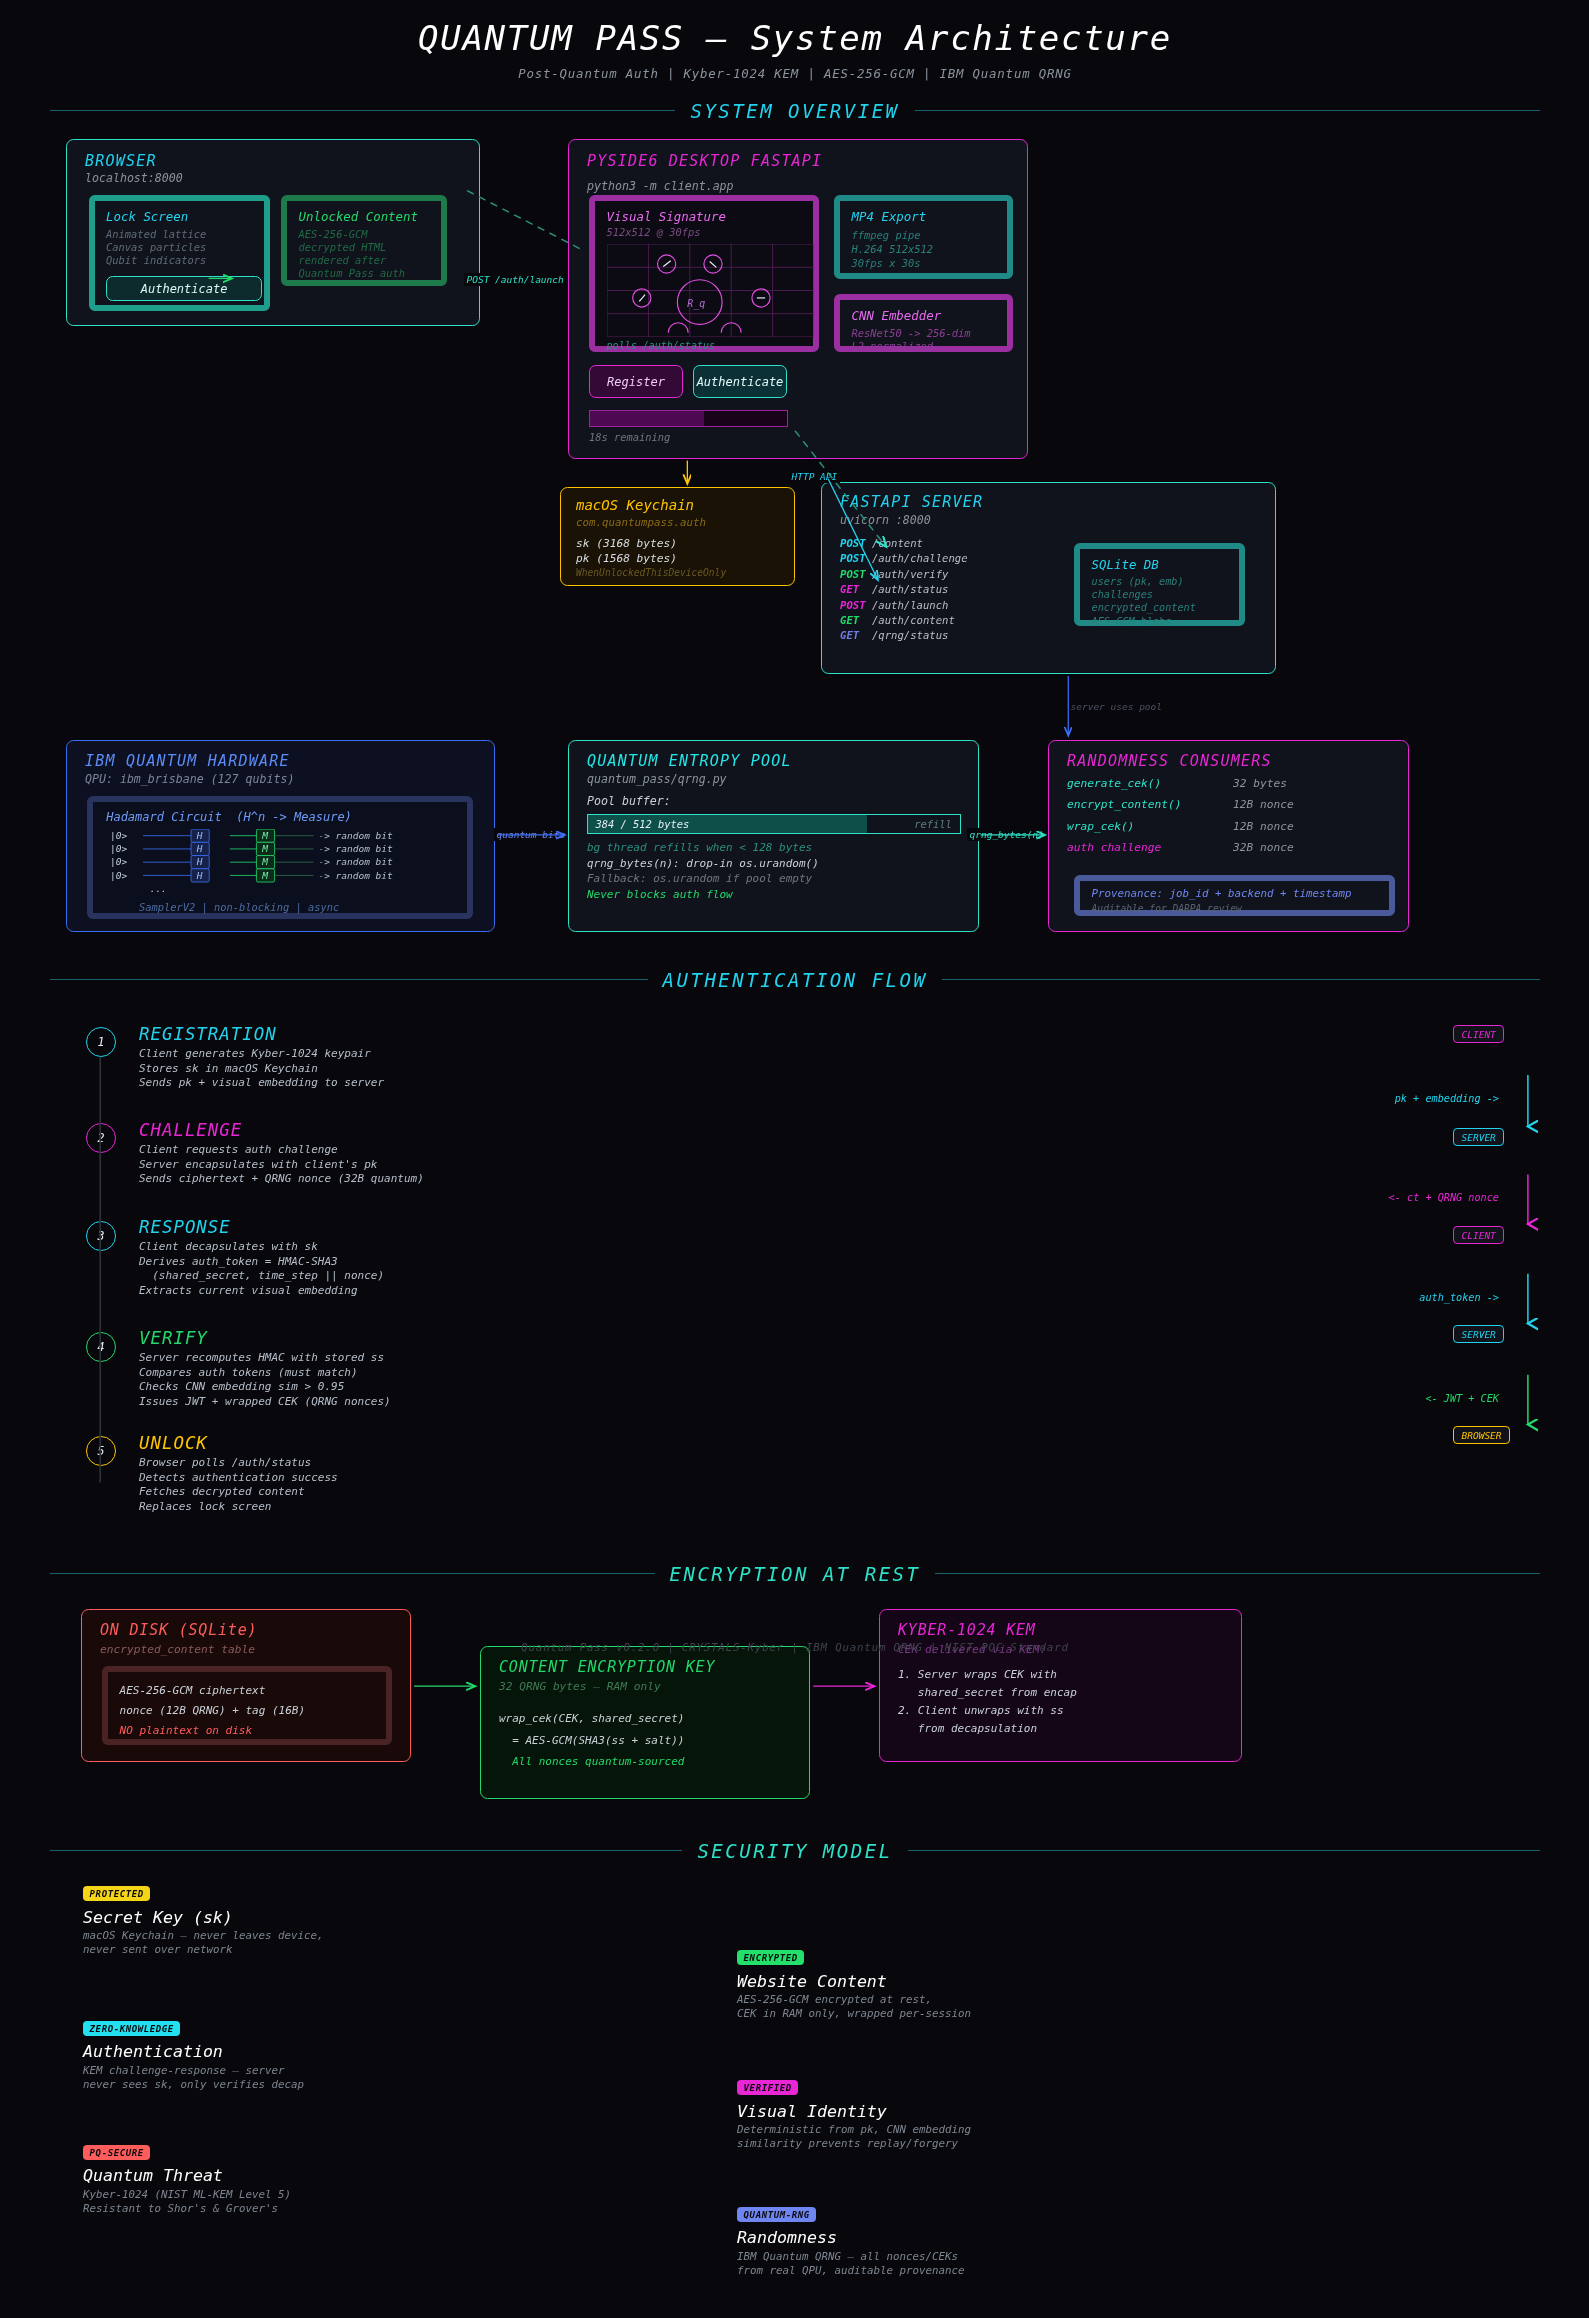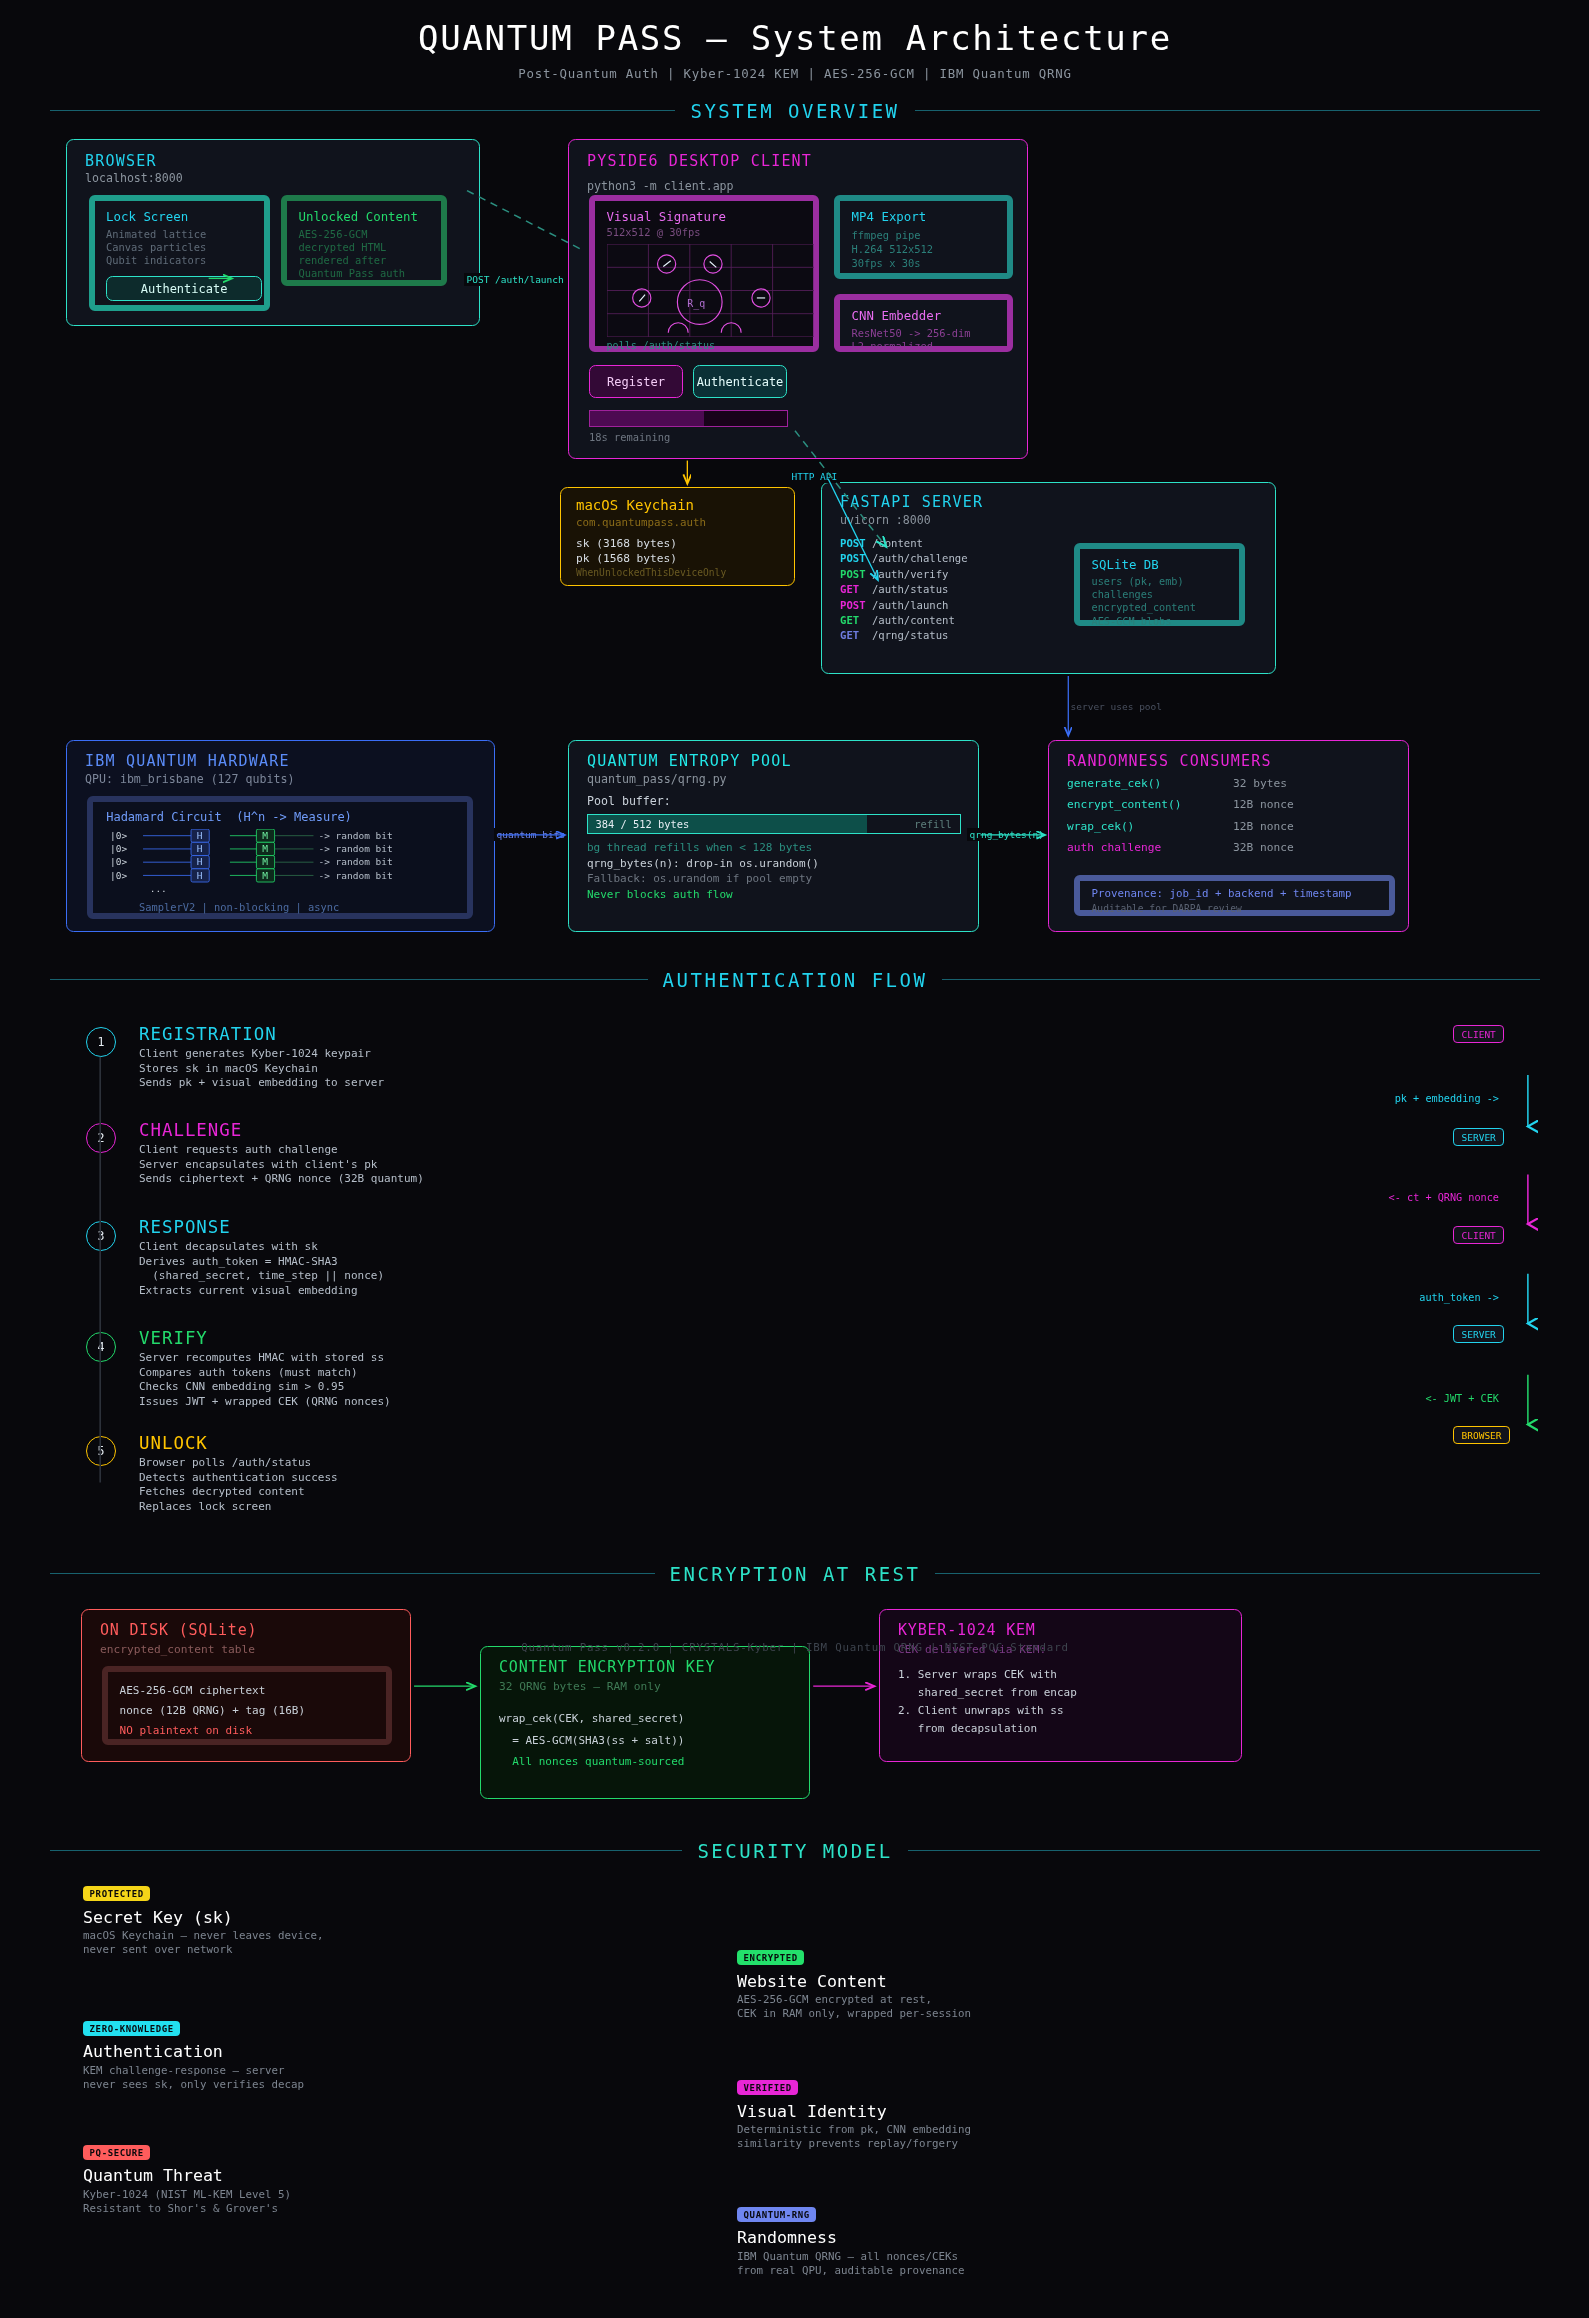--- a/index.html
+++ b/index.html
@@ -4,21 +4,21 @@
 <style>
   html,body{margin:0;padding:0;}
   body{
     width:1590px;height:2319px;
     background:#08080c;
     font-family:"DejaVu Sans Mono","Liberation Mono",monospace;
     color:#c9d1d9;
     overflow:hidden;
     position:relative;
   }
-  .page{position:relative;width:1590px;height:1672px;}
+  .page{position:relative;width:1590px;height:1672px;font-style:italic;}
 
   
   .title{
     position:absolute;left:0;right:0;top:18px;text-align:center;
     font-family:"DejaVu Sans Mono","Liberation Mono",monospace;
     font-size:34px;letter-spacing:1.7px;color:#ffffff;font-weight:400;
   }
   .subtitle{
     position:absolute;left:0;right:0;top:66px;text-align:center;
     font-size:12.4px;color:#8b949e;letter-spacing:0.8px;
@@ -85,21 +85,21 @@
       <div class="pill" style="left:11.6px;top:75px;width:156px;height:25px;border:1.2px solid #2de2c8;background:#0d2b2c;color:#d7fbf5;">Authenticate</div>
     </div>
 
     <div class="mini" style="left:214px;top:55px;width:166px;height:91px;border-color:#1e7a4a;">
       <div class="t" style="left:11.6px;top:8.3px;color:#23d96b;font-size:12.4px;">Unlocked Content</div>
       <div class="t" style="left:11.6px;top:26.5px;color:#1f6a44;font-size:10.4px;line-height:13.2px;"><span>AES-256-GCM</span><br><span>decrypted HTML</span><br><span>rendered after</span><br><span>Quantum Pass auth</span></div>
     </div>
   </div>
 
   <div class="box" style="left:568px;top:139px;width:460px;height:320px;border-color:#e826d6;">
-    <div class="t" style="left:18px;top:11.6px;color:#e826d6;font-size:15px;letter-spacing:1.2px;">PYSIDE6 DESKTOP CLIENT</div>
+    <div class="t" style="left:18px;top:11.6px;color:#e826d6;font-size:15px;letter-spacing:1.2px;">PYSIDE6 DESKTOP FASTAPI</div>
     <div class="t" style="left:18px;top:31px;color:#8b949e;font-size:11.6px;margin-top:8px;">python3 -m client.app</div>
 
     <div class="mini" style="left:20px;top:55px;width:230px;height:157px;border-color:#9b2ea0;background:#0c0a12;">
       <div class="t" style="left:11.6px;top:7.5px;color:#e86cf0;font-size:12.4px;">Visual Signature</div>
       <div class="t" style="left:11.6px;top:25px;color:#7a4d80;font-size:10.4px;">512x512 @ 30fps</div>
       <svg style="position:absolute;left:11.6px;top:43px;" width="207" height="93" viewBox="0 0 250 112">
         <g stroke="#57205c" stroke-width="1" fill="none">
           <line x1="0" y1="0" x2="250" y2="0"></line>
             <line x1="0" y1="28" x2="250" y2="28"></line>
           <line x1="0" y1="56" x2="250" y2="56"></line>

